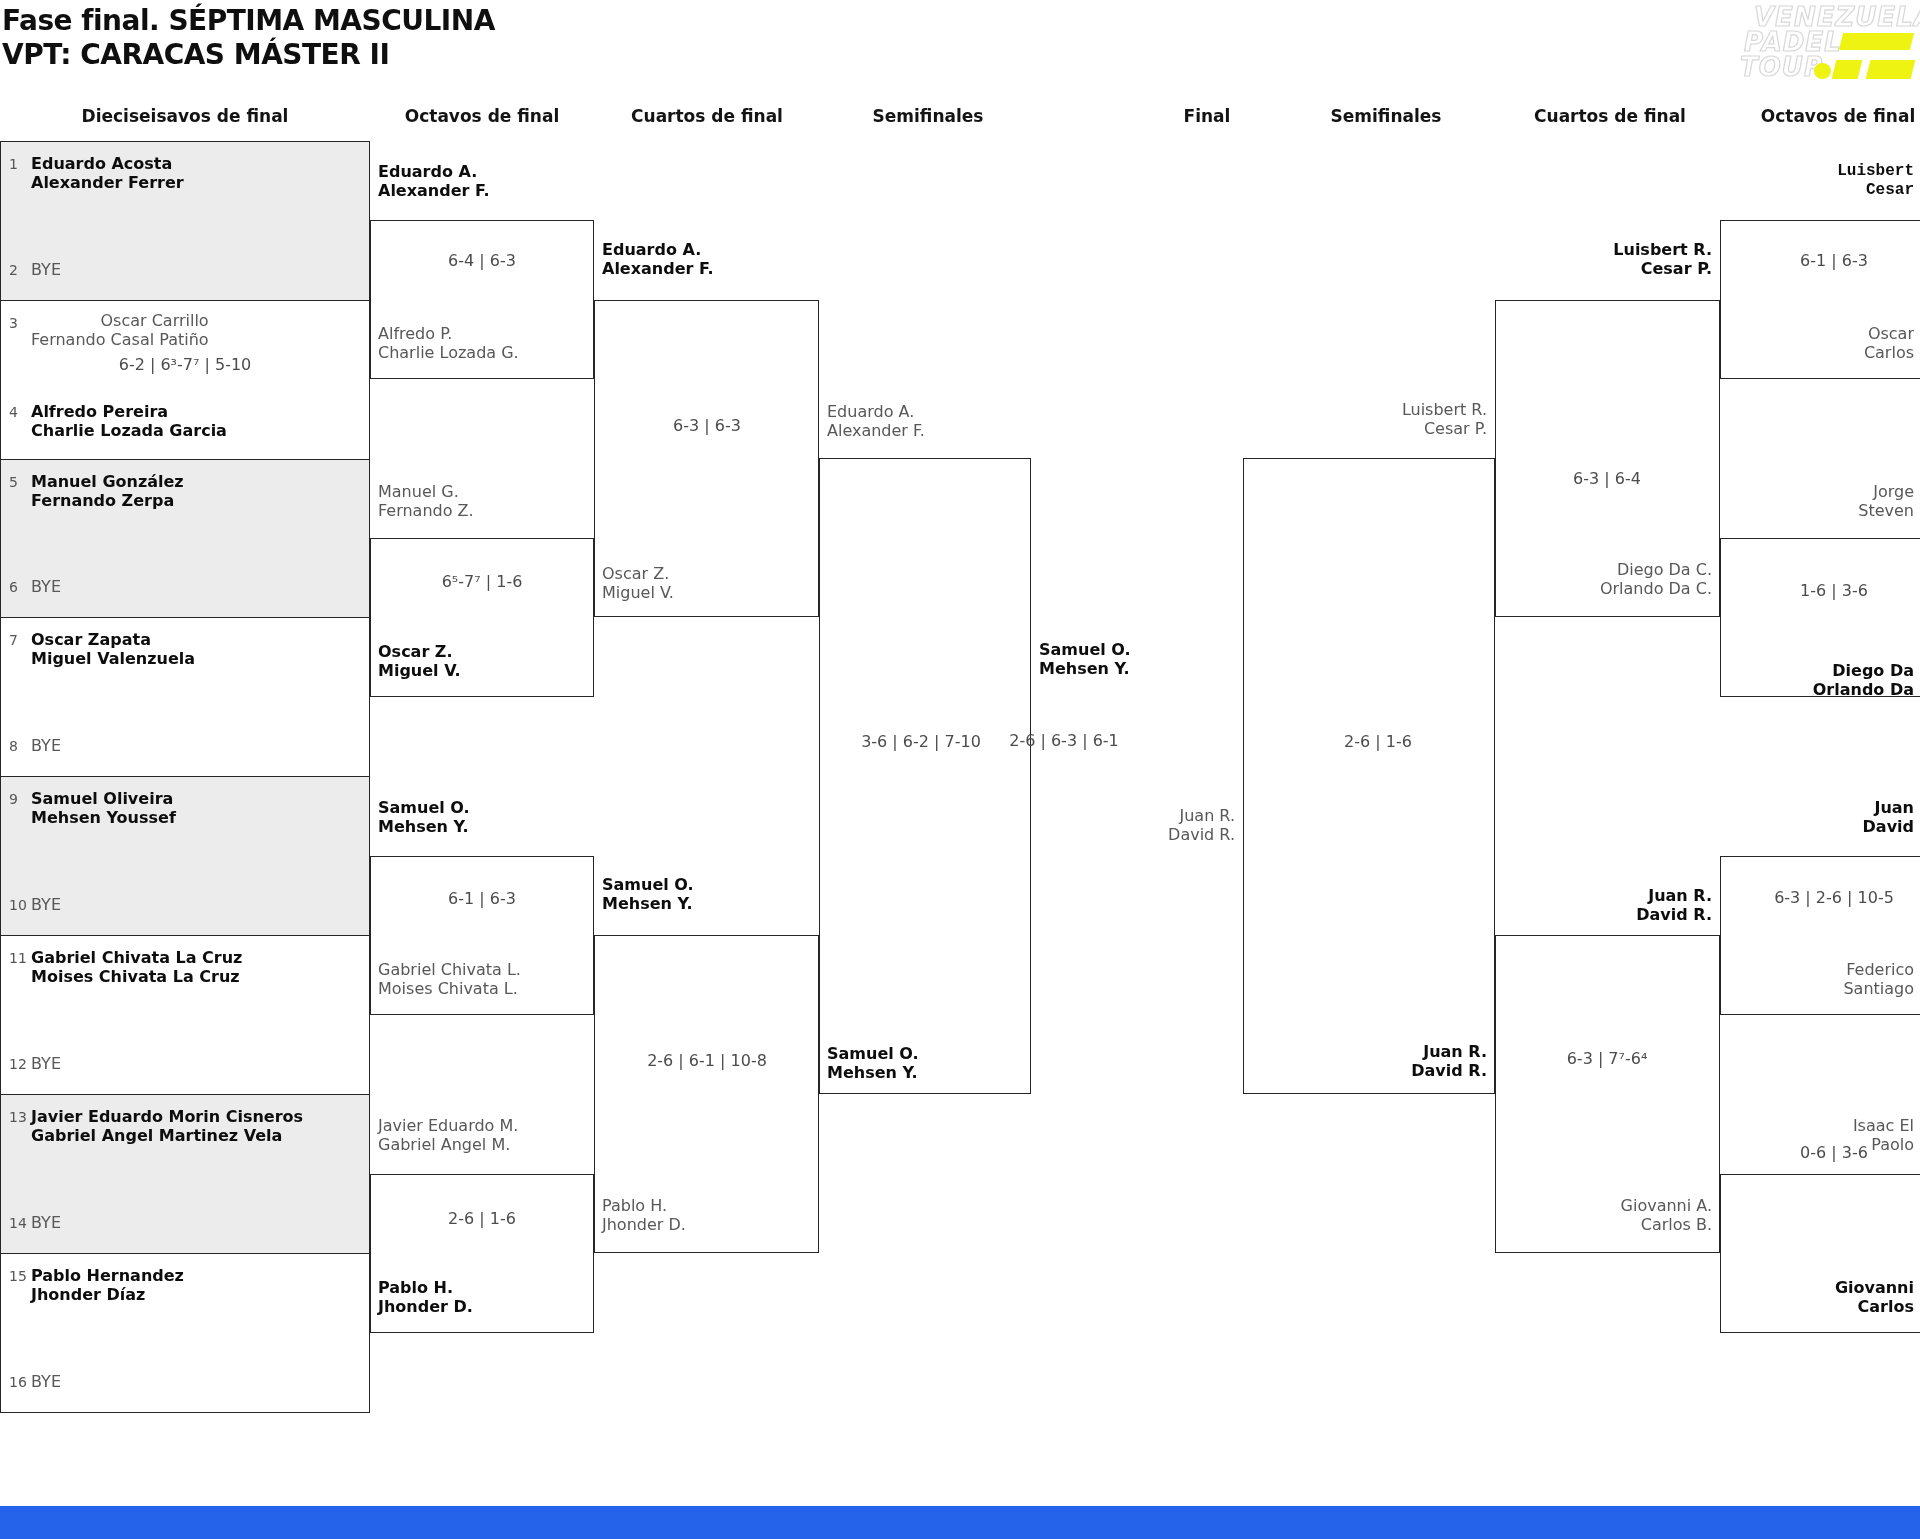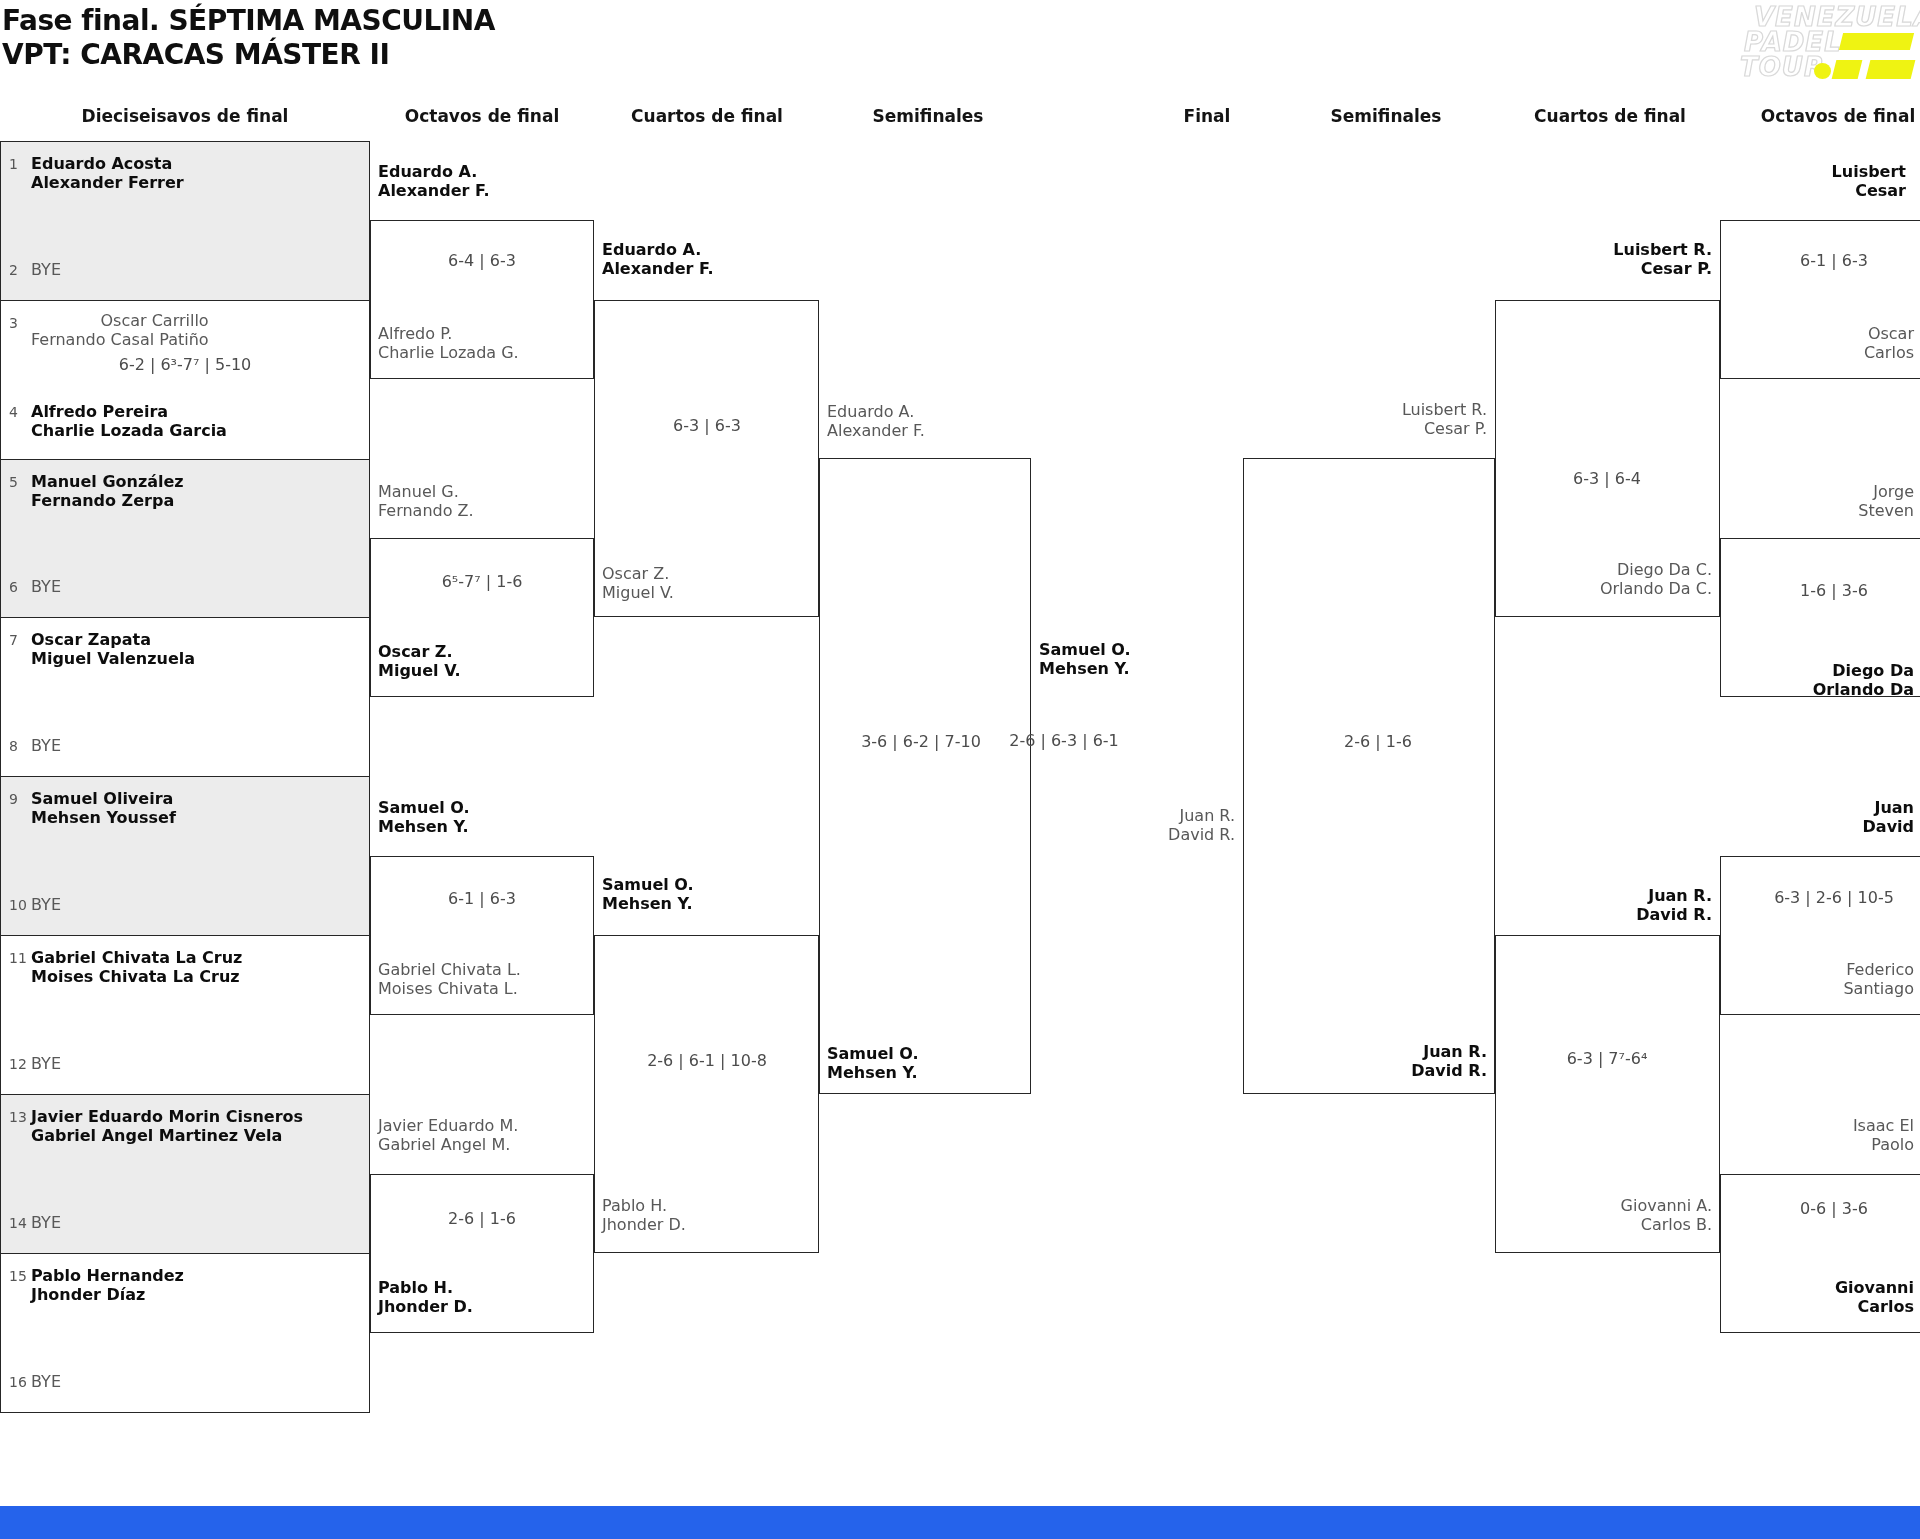--- a/index.html
+++ b/index.html
@@ -240,21 +240,21 @@
       <div class="teamlines w alignr" style="right: 208px; top: 886px;">
         <div>Juan R.</div>
         <div>David R.</div>
       </div>
       <div class="teamlines l alignr" style="right: 208px; top: 1196px;">
         <div>Giovanni A.</div>
         <div>Carlos B.</div>
       </div>
       <div class="rect" style="left: 1720px; top: 220px; width: 230px; height: 159px;"></div>
       <div class="score" style="left: 1834px; top: 252px;">6-1 | 6-3</div>
-      <div class="teamlines w alignr" style="right: 14px; top: 162px;">
+      <div class="teamlines w alignr" style="right: 6px; top: 162px; font-family: Liberation Mono, monospace;">
         <div>Luisbert</div>
         <div>Cesar</div>
       </div>
       <div class="teamlines l alignr" style="right: 6px; top: 324px;">
         <div>Oscar</div>
         <div>Carlos</div>
       </div>
       <div class="rect" style="left: 1720px; top: 538px; width: 230px; height: 159px;"></div>
       <div class="score" style="left: 1834px; top: 582px;">1-6 | 3-6</div>
       <div class="teamlines l alignr" style="right: 6px; top: 482px;">
@@ -269,21 +269,21 @@
       <div class="score" style="left: 1834px; top: 889px;">6-3 | 2-6 | 10-5</div>
       <div class="teamlines w alignr" style="right: 6px; top: 798px;">
         <div>Juan</div>
         <div>David</div>
       </div>
       <div class="teamlines l alignr" style="right: 6px; top: 960px;">
         <div>Federico</div>
         <div>Santiago</div>
       </div>
       <div class="rect" style="left: 1720px; top: 1174px; width: 230px; height: 159px;"></div>
-      <div class="score" style="left: 1834px; top: 1200px; text-align: right;">0-6 | 3-6</div>
+      <div class="score" style="left: 1834px; top: 1144px; text-align: right;">0-6 | 3-6</div>
       <div class="teamlines l alignr" style="right: 6px; top: 1116px;">
         <div>Isaac El</div>
         <div>Paolo</div>
       </div>
       <div class="teamlines w alignr" style="right: 6px; top: 1278px;">
         <div>Giovanni</div>
         <div>Carlos</div>
       </div>
     </div>
 

